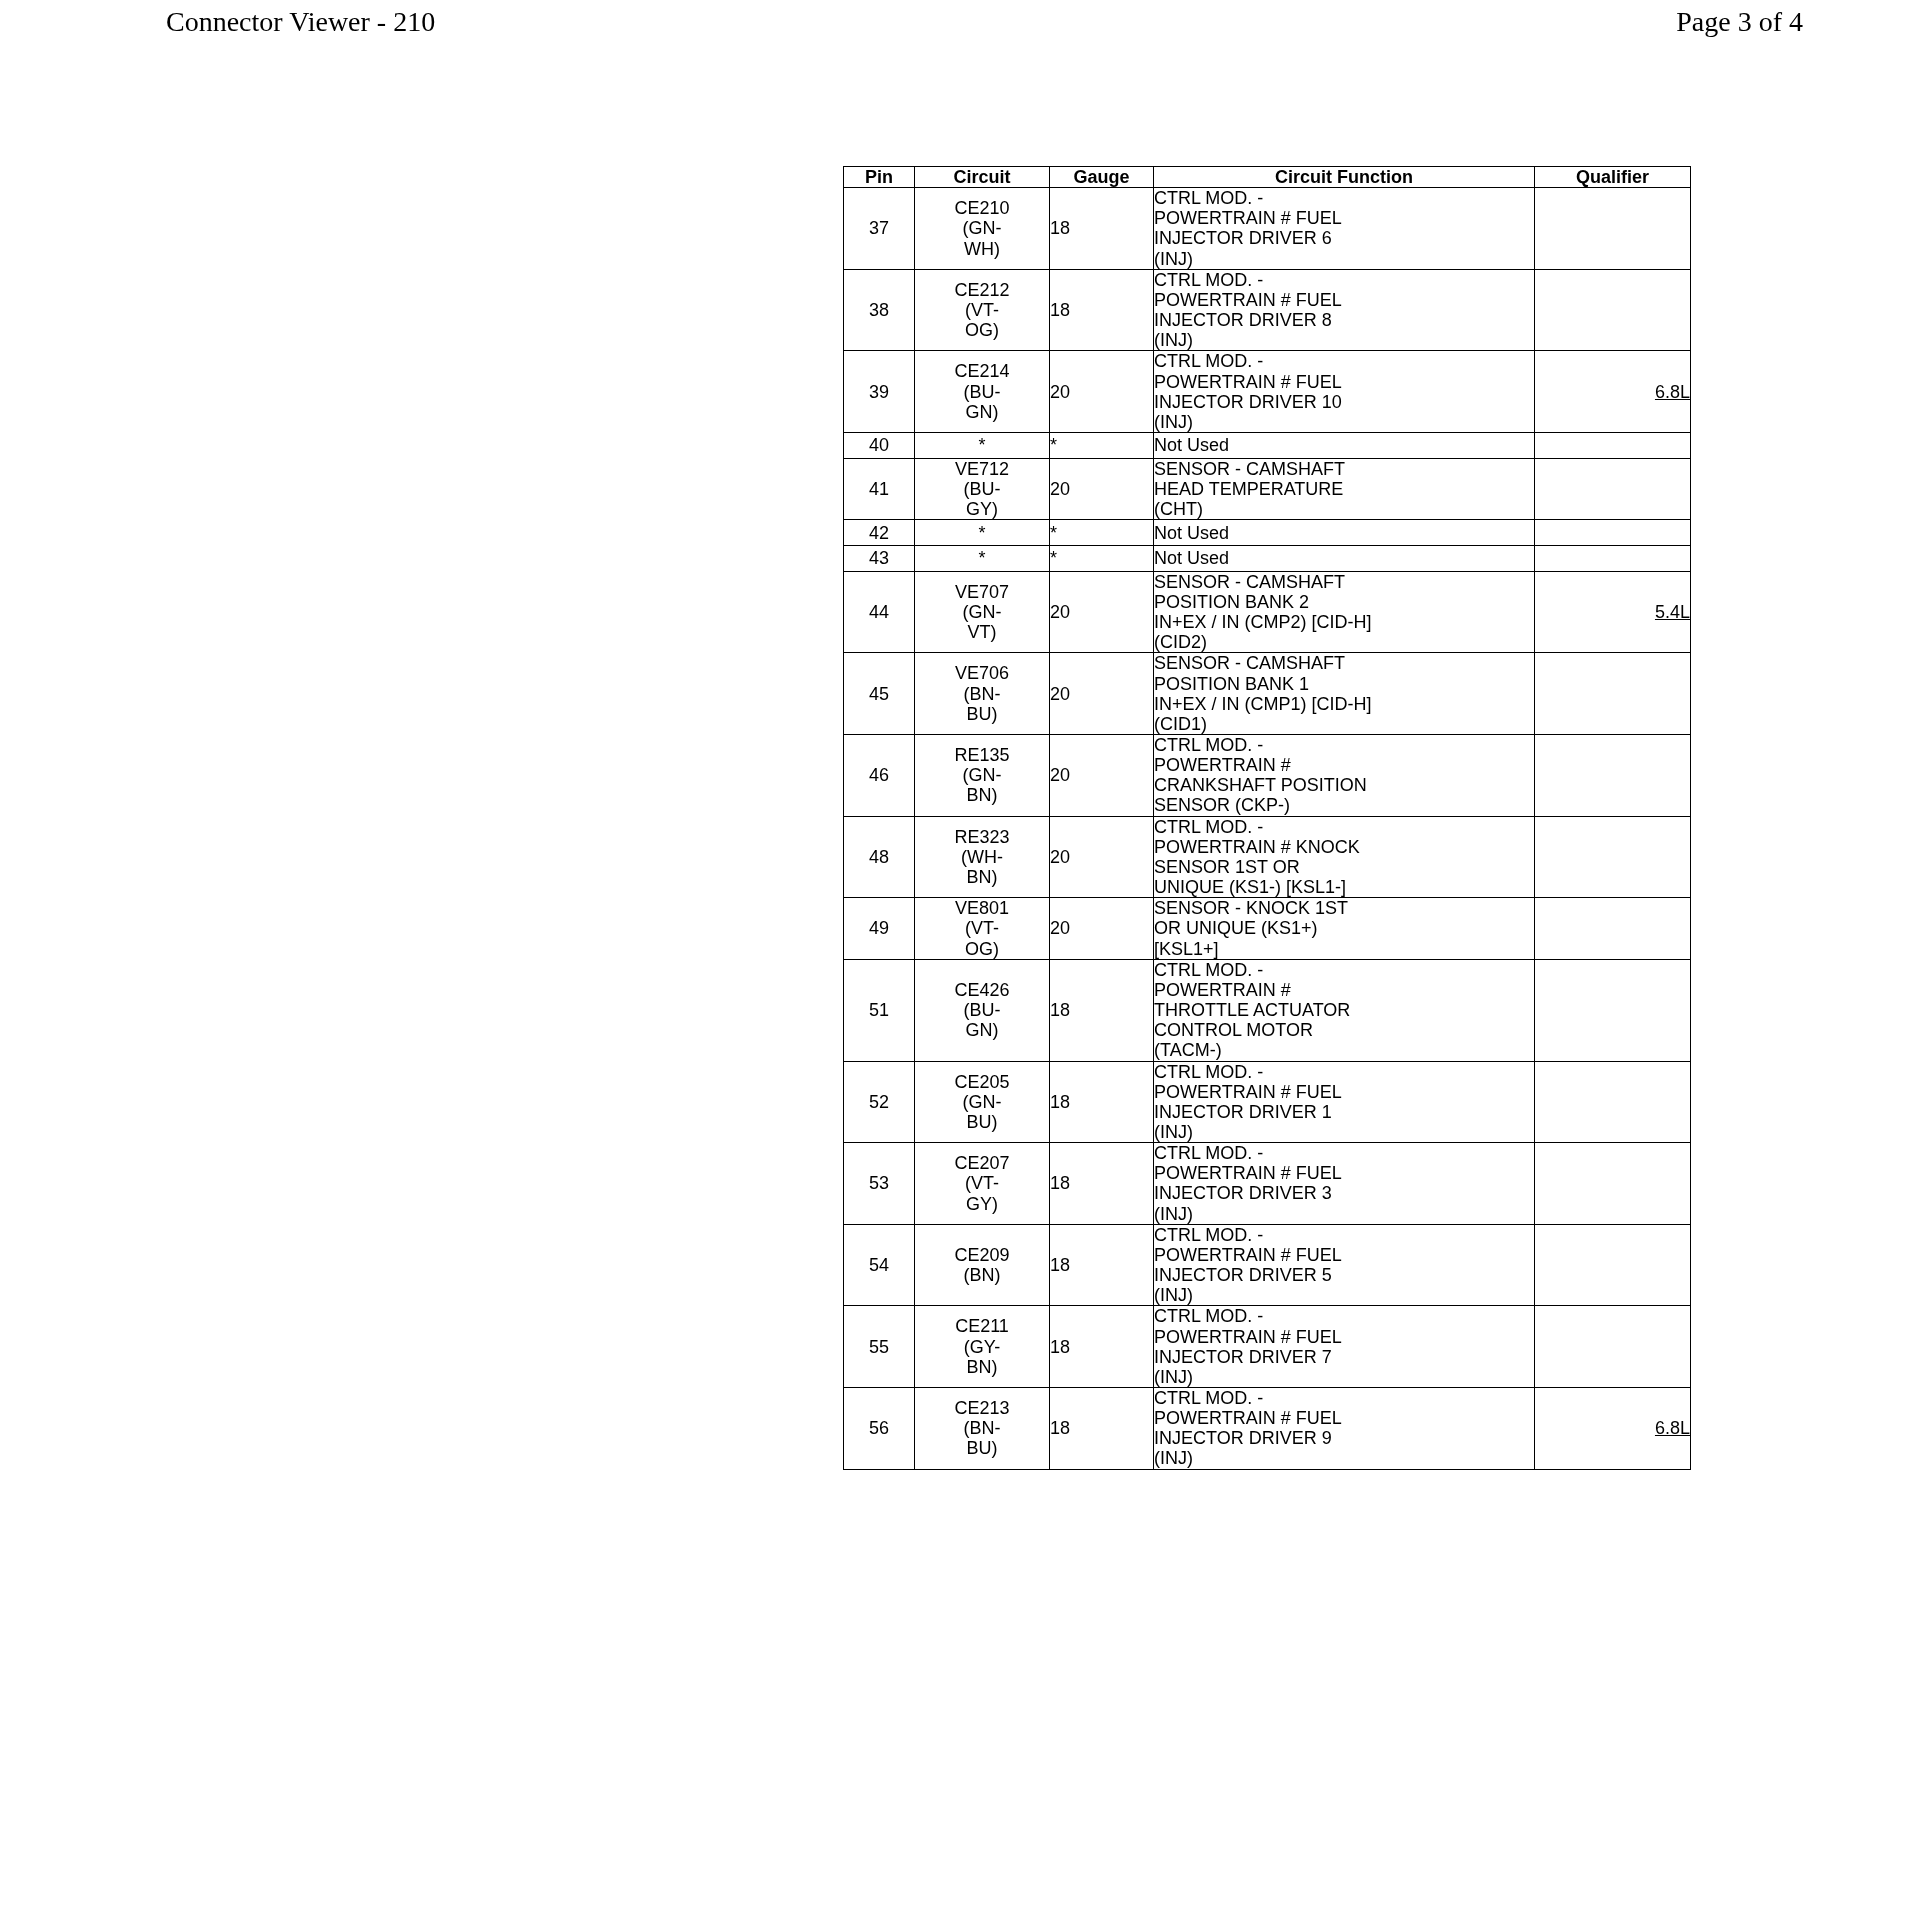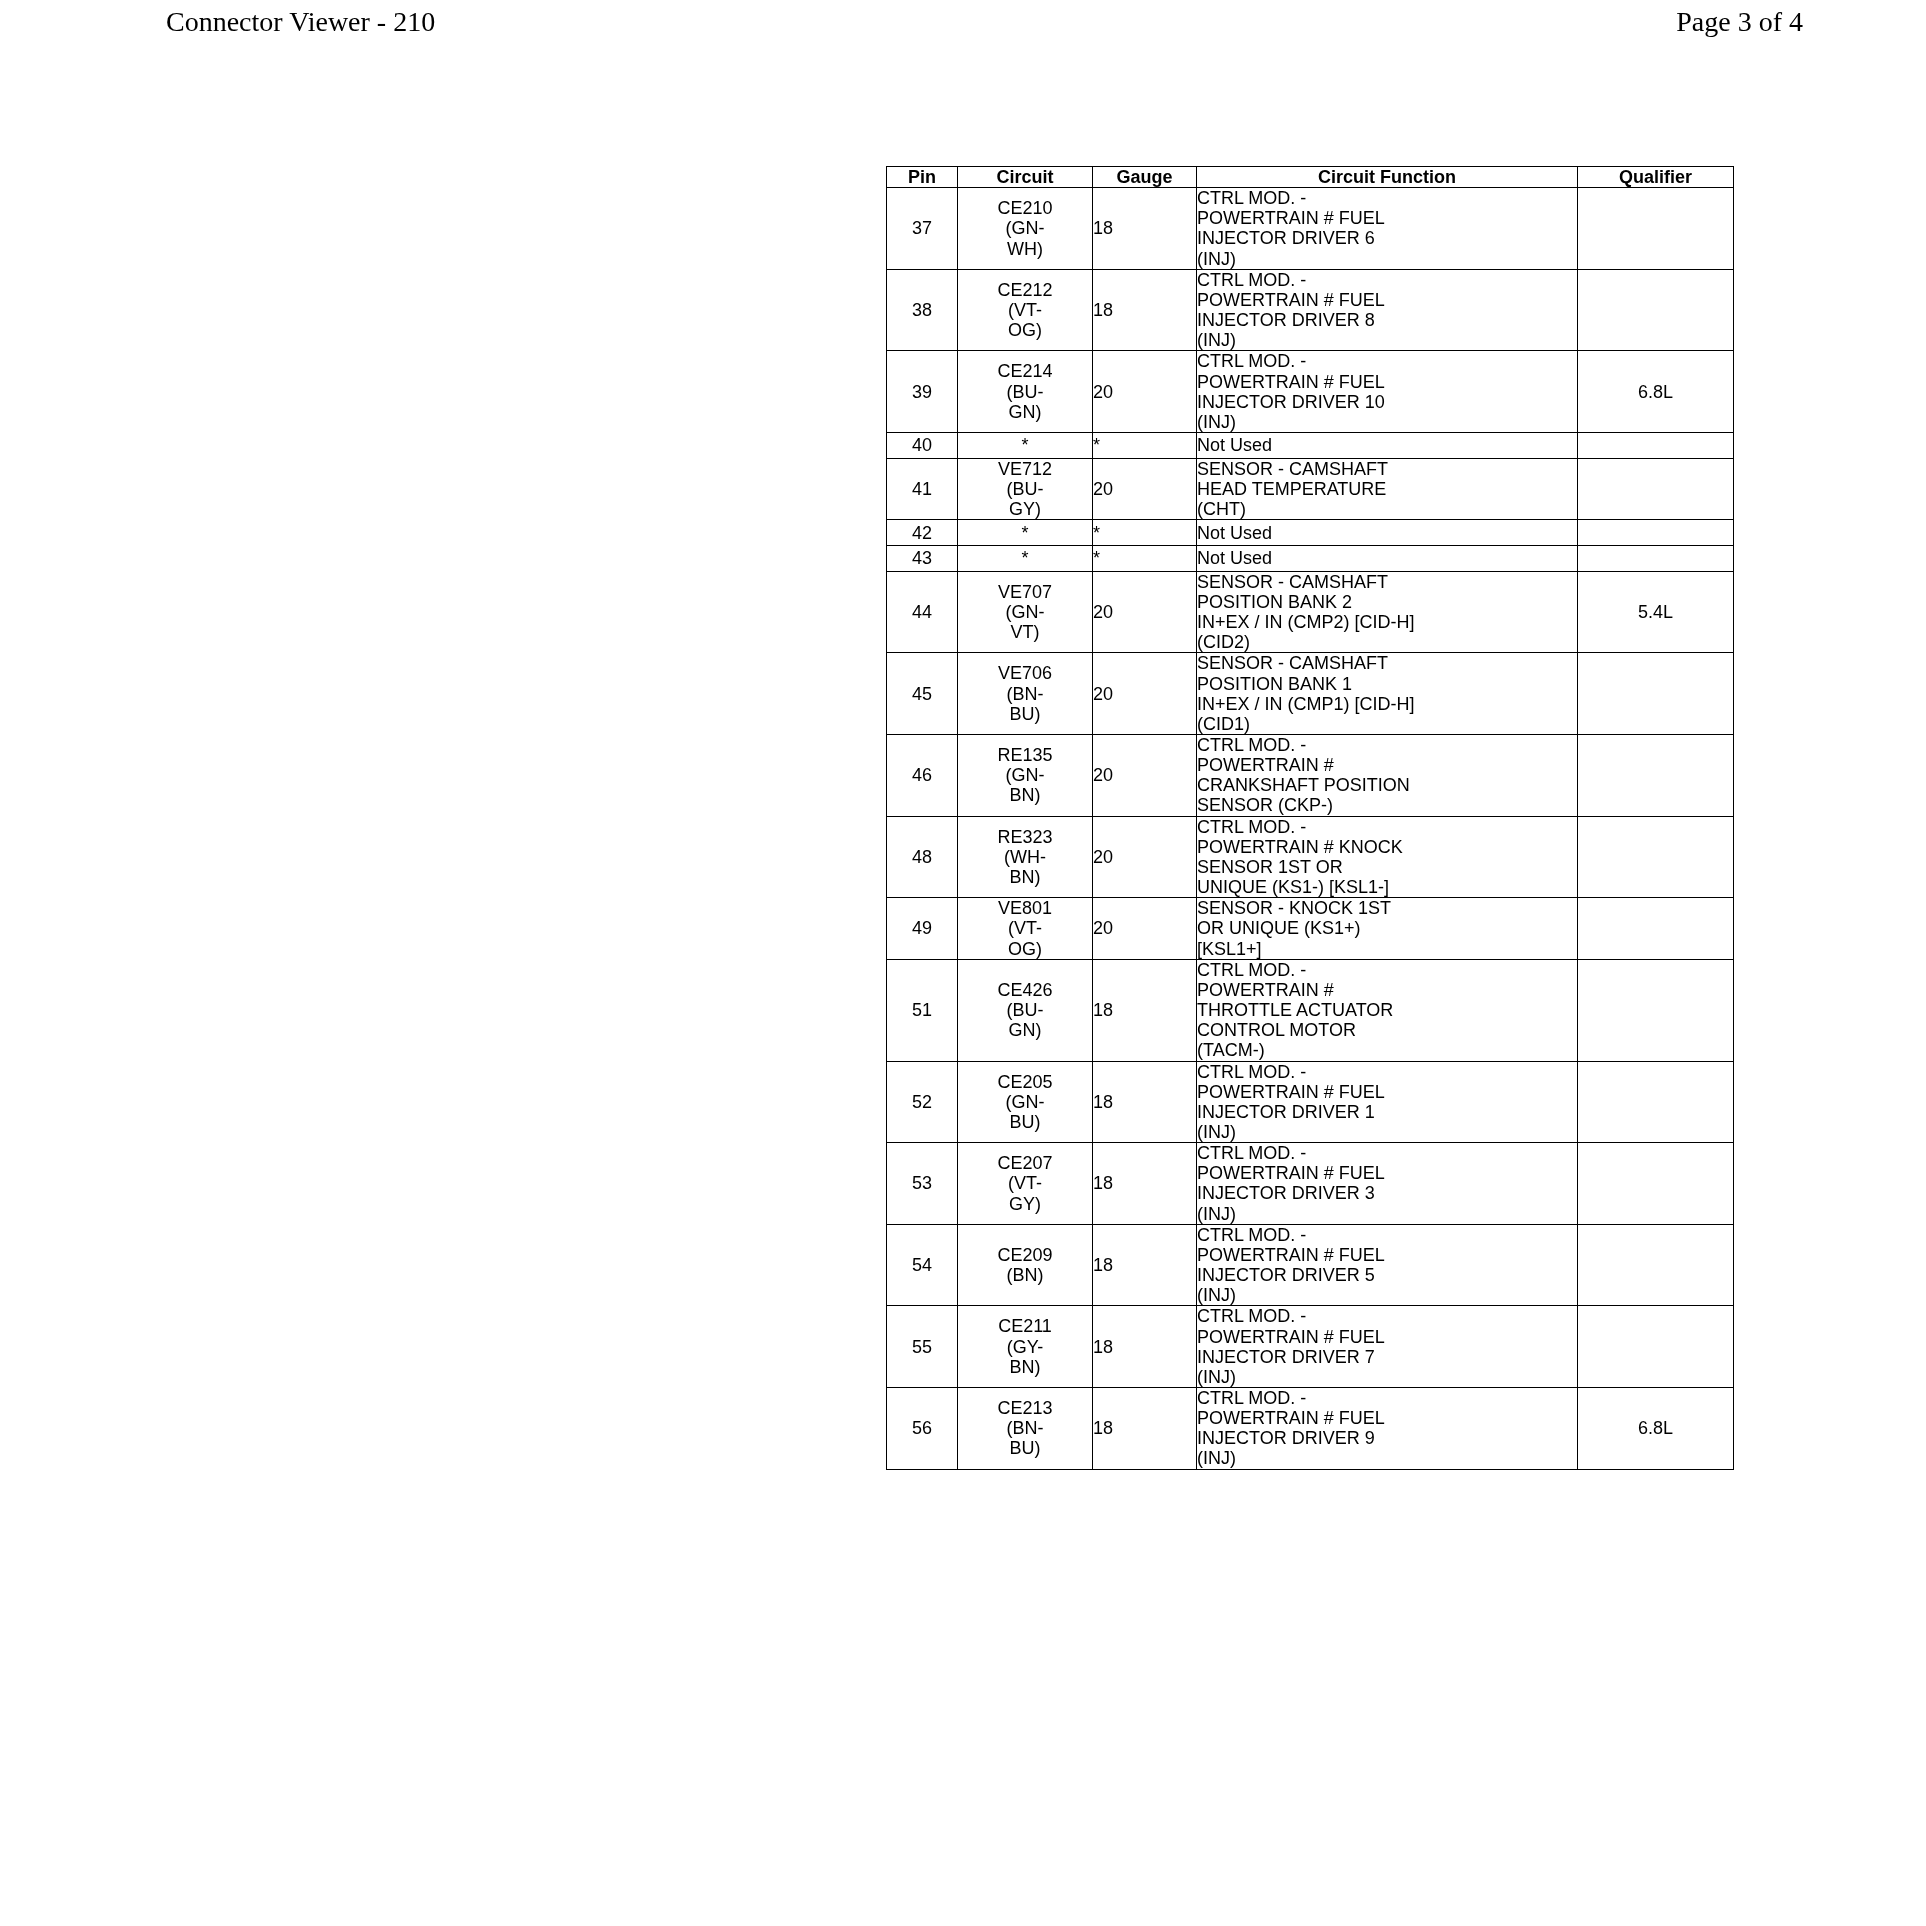--- a/index.html
+++ b/index.html
@@ -40,21 +40,21 @@
     font-size: 28px;
     line-height: 1.1;
   }
   .header-left { white-space: nowrap; }
   .header-right { white-space: nowrap; }
 
   
   .table-wrap {
     position: absolute;
     top: 166px;
-    left: 886px;
+    left: 843px;
     width: 847px;
   }
   table.pin-table {
     border-collapse: collapse;
     table-layout: fixed;
     width: 847px;
     font-family: "Liberation Sans", sans-serif;
   }
   table.pin-table td, table.pin-table th {
     border: 1.2px solid #000000;
@@ -88,22 +88,23 @@
   }
   td.gauge {
     text-align: left;
     padding: 5.4px 0 5.4px 8.5px;
   }
   td.func {
     text-align: left;
     padding: 5.4px 3.9px 5.4px 9.2px;
   }
   td.qual {
-    text-align: center;
+    text-align: right;
     padding: 5.4px 0 5.4px 10.8px;
+    text-decoration: underline;
   }
   .cellline { display: block; }
 
   
   tbody tr.first-row td { border-top: 1.9px solid #000; }
 
   
   tr.short td { padding-top: 2.3px; padding-bottom: 2.3px; }
 </style>
 </head>

